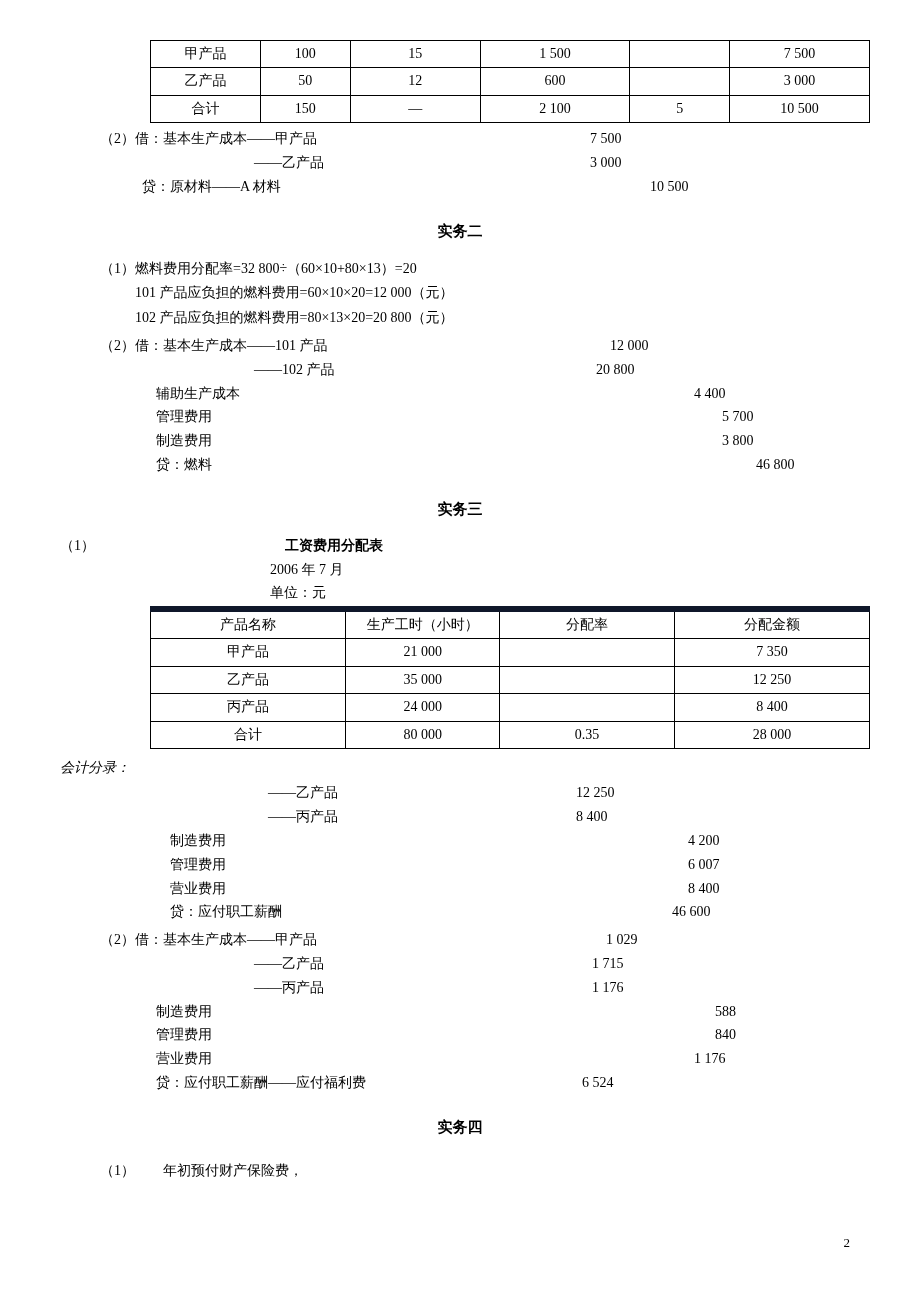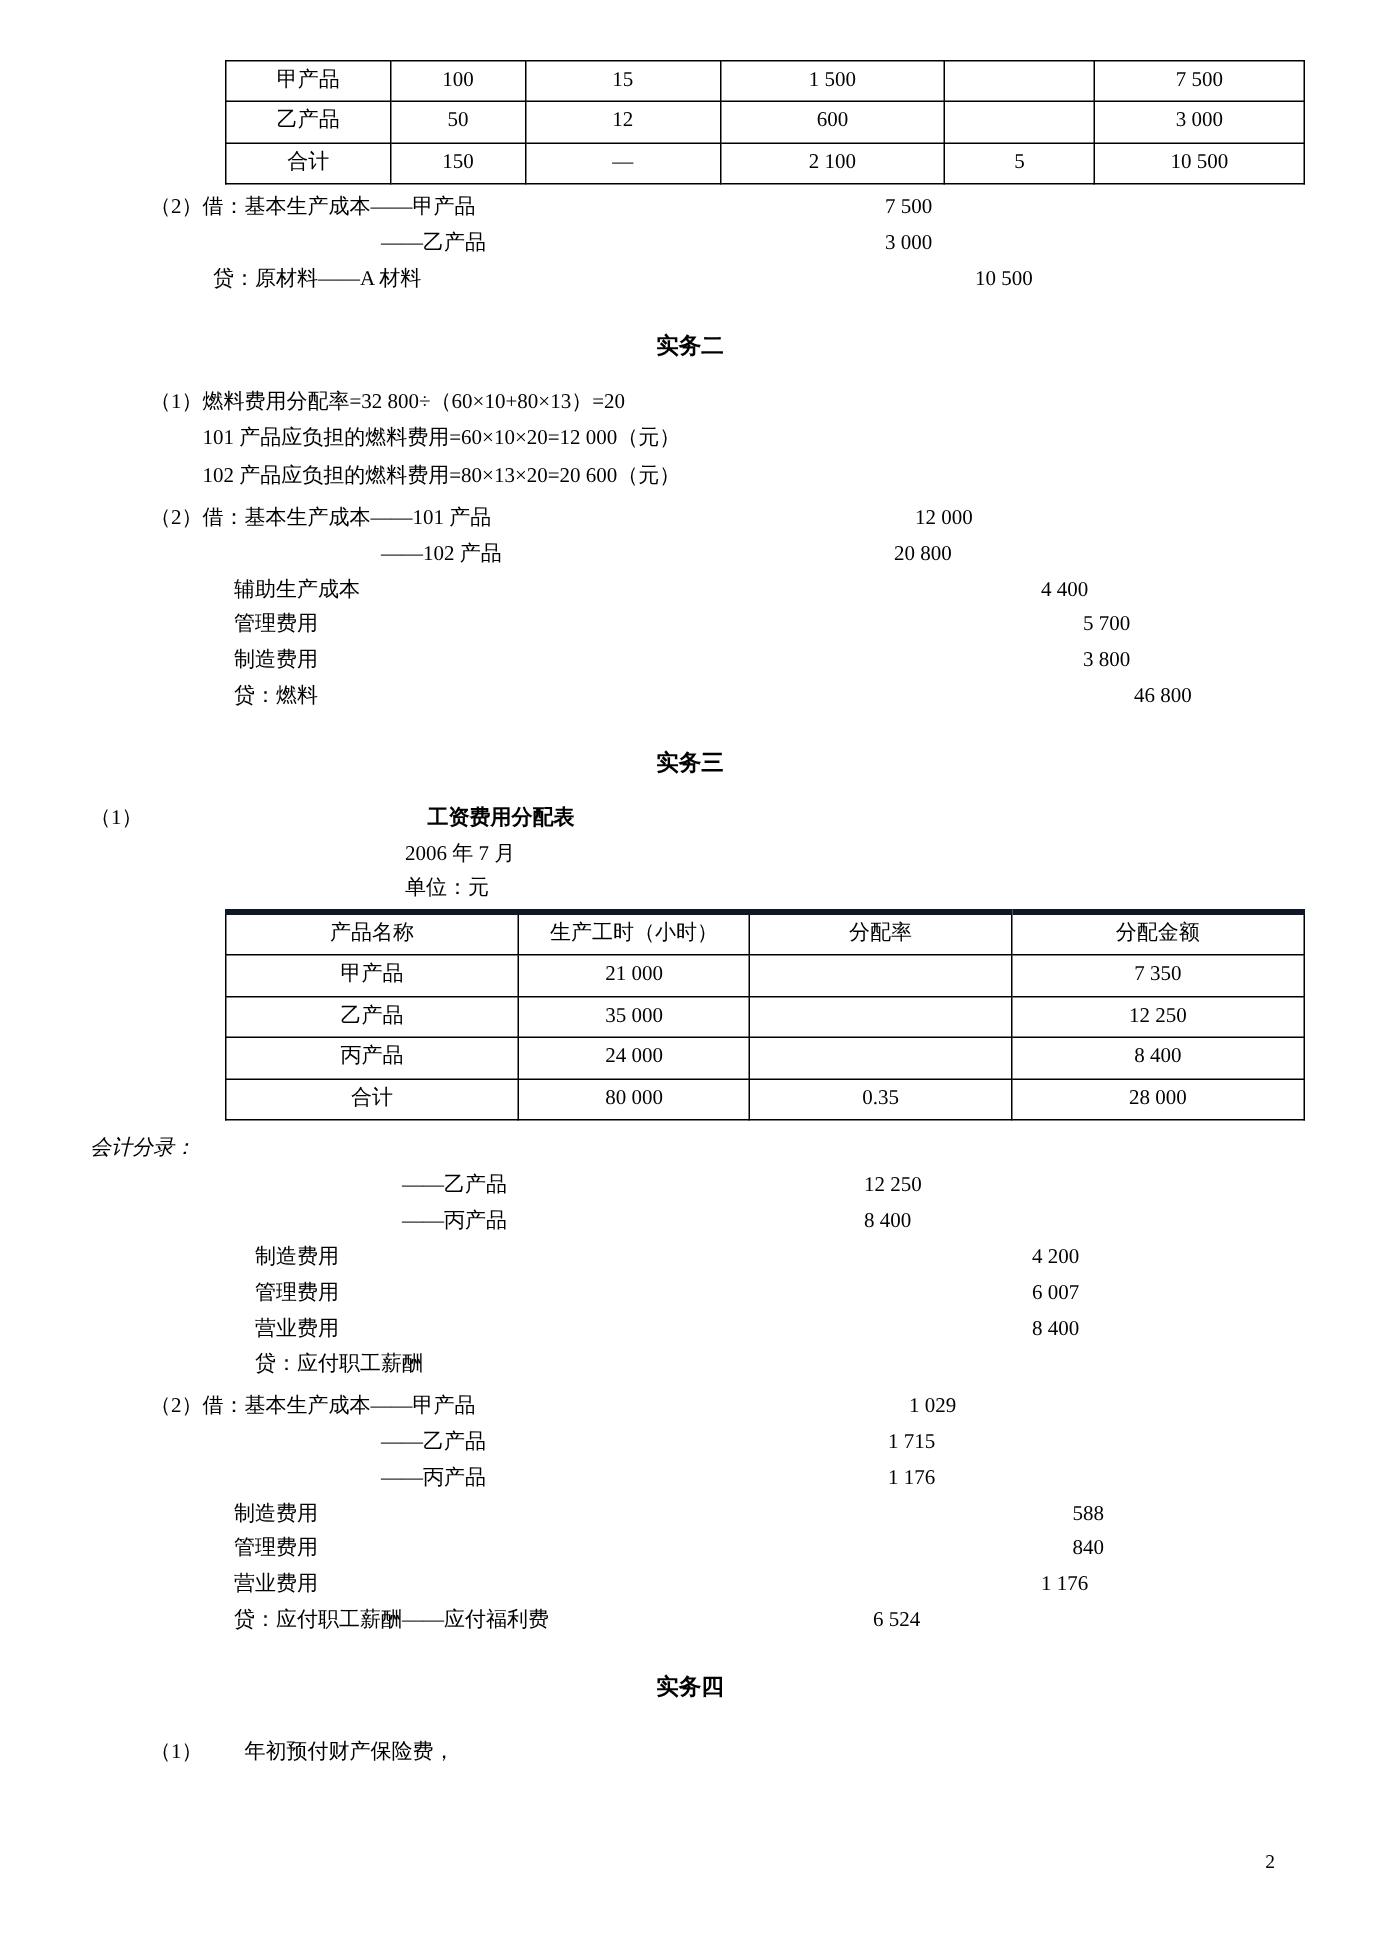--- a/index.html
+++ b/index.html
@@ -38,21 +38,21 @@
       width: 720px;
       margin-top: 2px;
     }
     .table3 td, .table3 th {
       border: 1px solid #000;
       text-align: center;
       padding: 2px 4px;
       font-size: 14px;
       font-weight: normal;
     }
-    .table3 tr:first-child td { border-top: 4px solid #0f172a; font-family: Liberation Serif, serif; }
+    .table3 tr:first-child td { border-top: 6px solid #0f172a; font-family: Liberation Serif, serif; }
     .plain { font-size: 14px; margin-left: 0; }
     .page-num { text-align: right; font-size: 13px; margin-top: 50px; margin-right: 10px;}
     .row { display: flex; }
     .c1 { width: 360px; }
   </style>
 </head>
 <body>
 
 <table class="table1">
   <tbody id="t1body">
@@ -94,21 +94,21 @@
     </div>
     <div class="entry-line">
       <span class="entry-label c1">　　　贷：原材料——A 材料</span>
       <span class="entry-value" style="padding-left: 190px;">10 500</span>
     </div>
   </div>
 
 <div class="section-title">实务二</div>
 <div class="txt-line">（1）燃料费用分配率=32 800÷（60×10+80×13）=20</div>
 <div class="txt-line indent2">101 产品应负担的燃料费用=60×10×20=12 000（元）</div>
-<div class="txt-line indent2">102 产品应负担的燃料费用=80×13×20=20 600（元）</div>
+<div class="txt-line indent2">102 产品应负担的燃料费用=80×13×20=20 800（元）</div>
 <div class="entry-block" id="entry2">
     <div class="entry-line">
       <span class="entry-label c1">（2）借：基本生产成本——101 产品</span>
       <span class="entry-value" style="padding-left: 150px;">12 000</span>
     </div>
     <div class="entry-line">
       <span class="entry-label c1">　　　　　　　　　　　——102 产品</span>
       <span class="entry-value" style="padding-left: 136px;">20 800</span>
     </div>
     <div class="entry-line">
@@ -194,20 +194,21 @@
     <div class="entry-line">
       <span class="entry-label c1">　　　　　管理费用</span>
       <span class="entry-value" style="padding-left: 228px;">6 007</span>
     </div>
     <div class="entry-line">
       <span class="entry-label c1">　　　　　营业费用</span>
       <span class="entry-value" style="padding-left: 228px;">8 400</span>
     </div>
     <div class="entry-line">
       <span class="entry-label c1">　　　　　贷：应付职工薪酬</span>
+      <span class="entry-value" style="padding-left: 212px;">46 600</span>
     </div>
   </div>
 <div class="entry-block" style="margin-left:40px; margin-top:-6px;" id="entry3b">
     <div class="entry-line">
       <span class="entry-label c1">（2）借：基本生产成本——甲产品</span>
       <span class="entry-value" style="padding-left: 146px;">1 029</span>
     </div>
     <div class="entry-line">
       <span class="entry-label c1">　　　　　　　　　　　——乙产品</span>
       <span class="entry-value" style="padding-left: 132px;">1 715</span>

